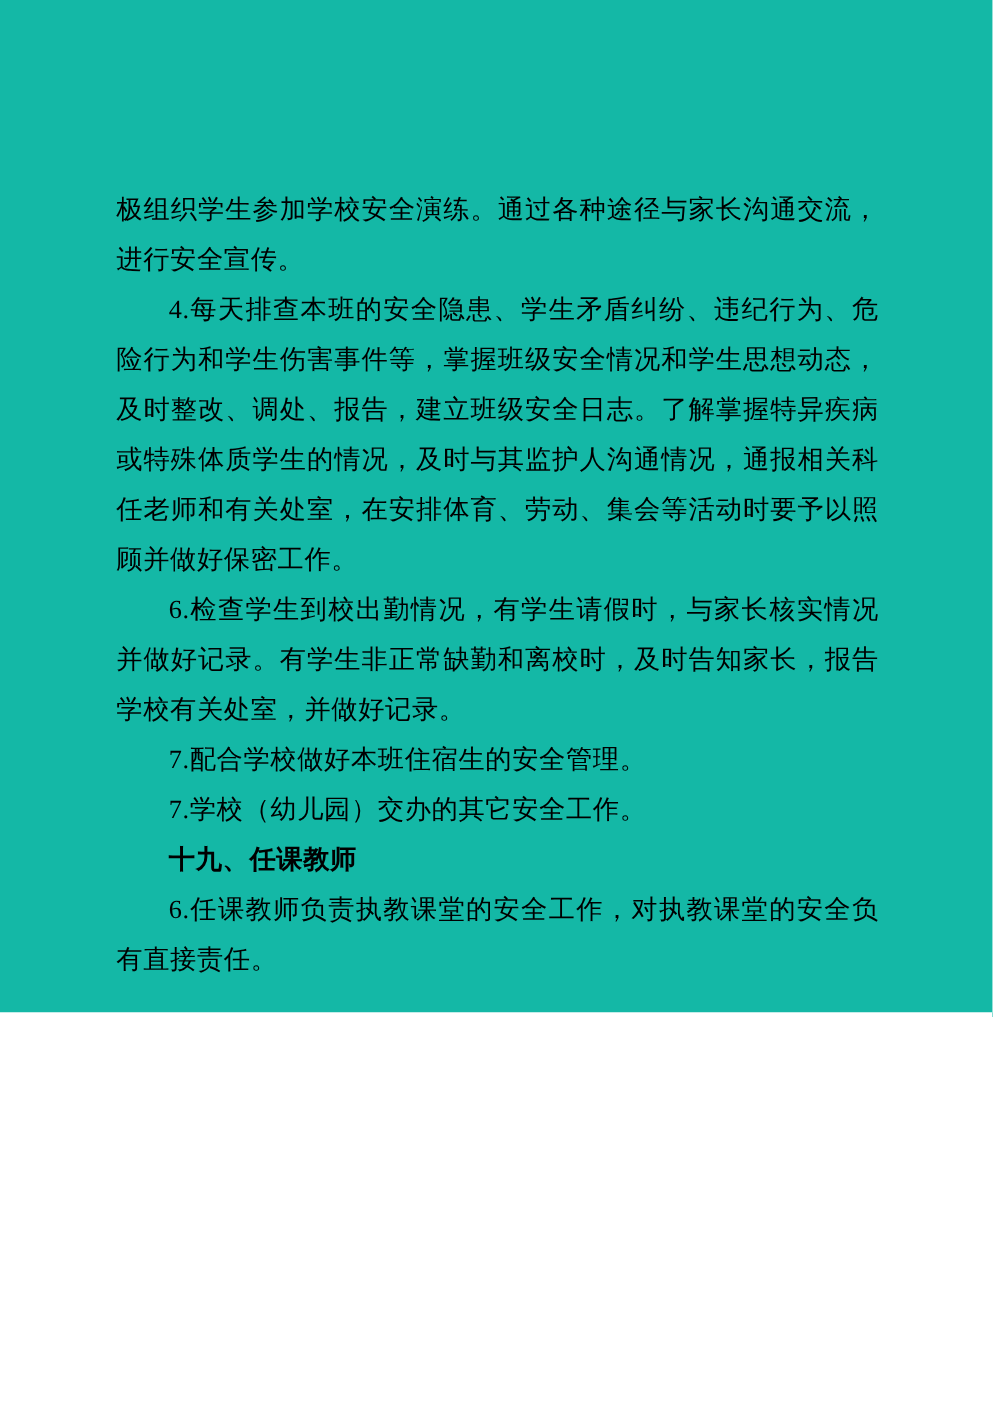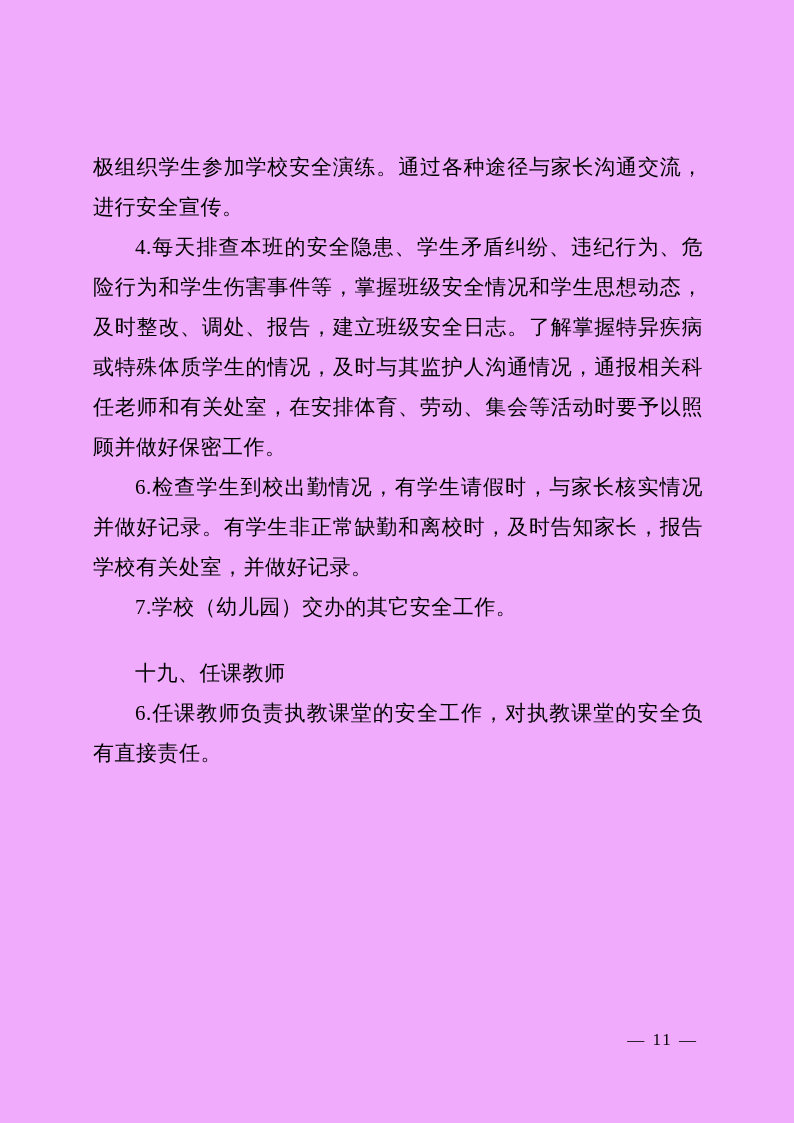--- a/index.html
+++ b/index.html
@@ -3,22 +3,22 @@
 <meta charset="utf-8">
 <style>
   html, body {
     margin: 0;
     padding: 0;
     background: #ffffff;
   }
   .page {
     position: relative;
     width: 794px;
-    height: 1123px;
-    background: #f0abfc;
+    height: 810px;
+    background: #14b8a6;
     overflow: hidden;
     font-family: "Liberation Serif", "DejaVu Serif", serif;
     color: #000000;
   }
   .text-block {
     position: absolute;
     left: 93px;
     top: 147px;
     width: 610px;
     font-size: 21px;
@@ -28,22 +28,21 @@
     text-justify: inter-ideograph;
   }
   .para {
     margin: 0;
     padding: 0;
   }
   .para.indent {
     text-indent: 2em;
   }
   .para.heading {
-    font-weight: normal;
-    margin-top: 26px;
+    font-weight: bold;
   }
   .footer-pagenum {
     position: absolute;
     top: 1028px;
     right: 96px;
     font-size: 17px;
     line-height: 24px;
     letter-spacing: 2px;
     color: #000000;
     font-family: "Liberation Serif", "DejaVu Serif", serif;
@@ -51,18 +50,19 @@
   }
 </style>
 </head>
 <body>
 
 <div class="page">
   <div class="text-block">
     <p class="para">极组织学生参加学校安全演练。通过各种途径与家长沟通交流，进行安全宣传。</p>
     <p class="para indent">4.每天排查本班的安全隐患、学生矛盾纠纷、违纪行为、危险行为和学生伤害事件等，掌握班级安全情况和学生思想动态，及时整改、调处、报告，建立班级安全日志。了解掌握特异疾病或特殊体质学生的情况，及时与其监护人沟通情况，通报相关科任老师和有关处室，在安排体育、劳动、集会等活动时要予以照顾并做好保密工作。</p>
     <p class="para indent">6.检查学生到校出勤情况，有学生请假时，与家长核实情况并做好记录。有学生非正常缺勤和离校时，及时告知家长，报告学校有关处室，并做好记录。</p>
+    <p class="para indent">7.配合学校做好本班住宿生的安全管理。</p>
     <p class="para indent">7.学校（幼儿园）交办的其它安全工作。</p>
     <p class="para indent heading">十九、任课教师</p>
     <p class="para indent">6.任课教师负责执教课堂的安全工作，对执教课堂的安全负有直接责任。</p>
   </div>
   <div class="footer-pagenum">— 11 —</div>
 </div>
 
 </body></html>

